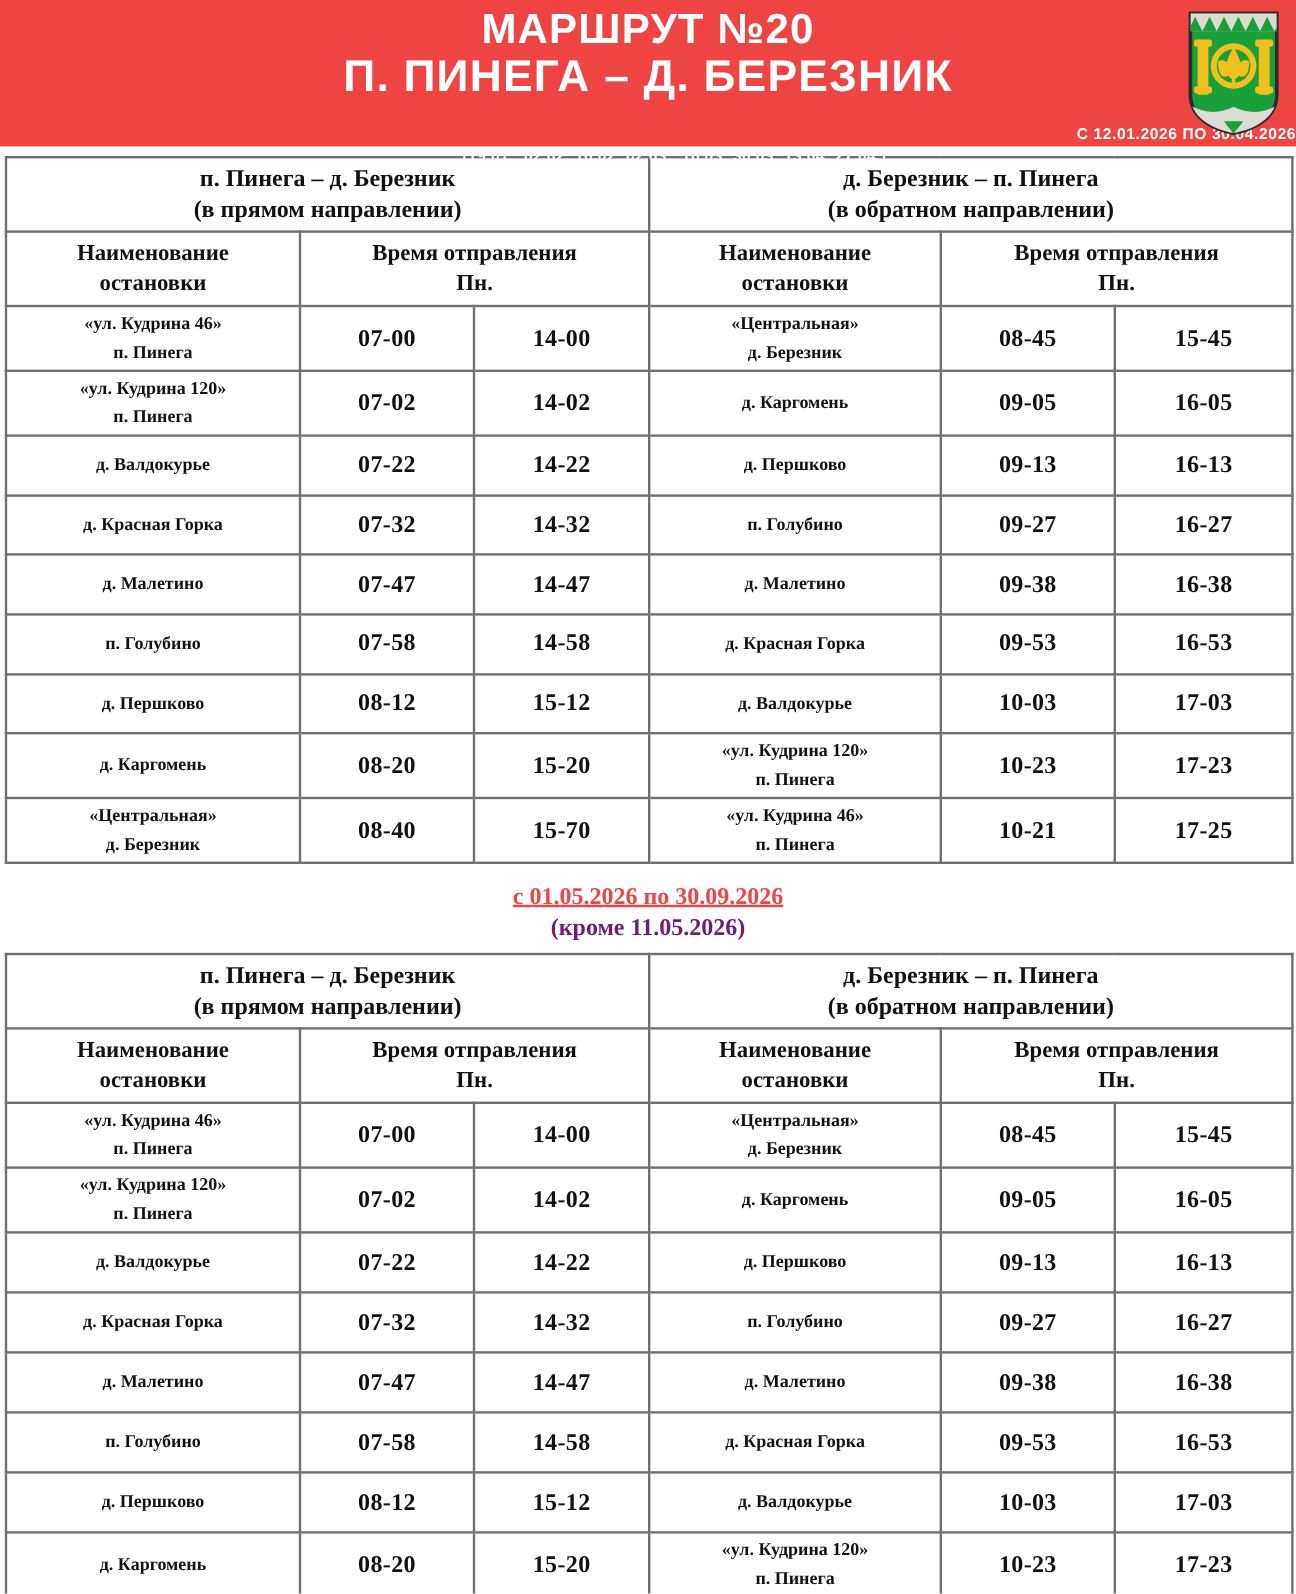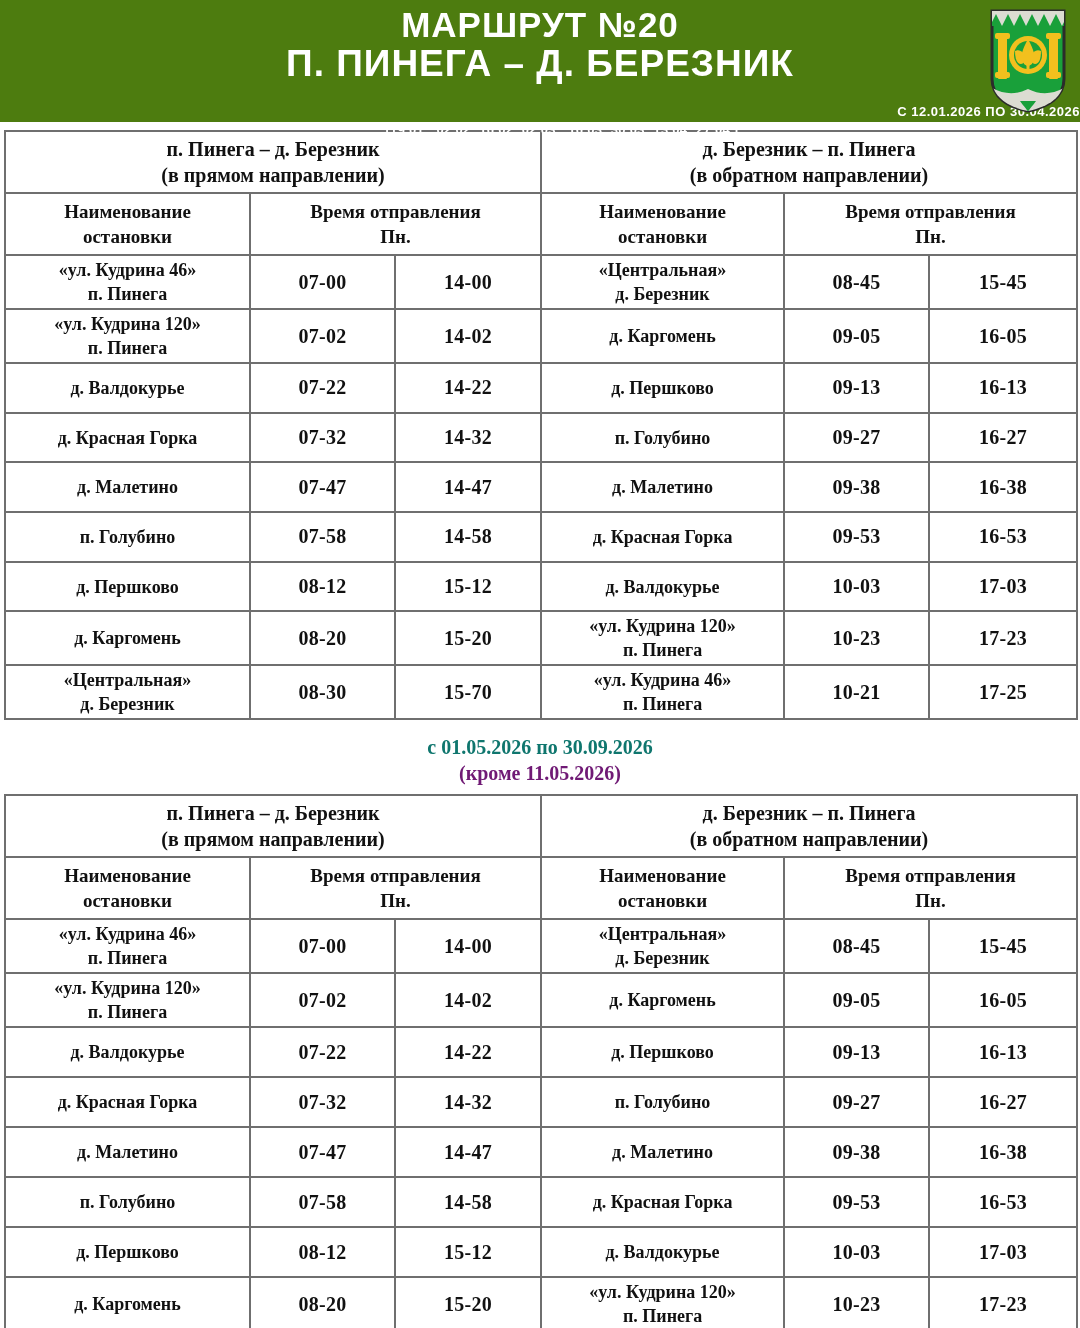--- a/index.html
+++ b/index.html
@@ -9,21 +9,21 @@
     background: #ffffff;
     font-family: "Liberation Serif", "DejaVu Serif", serif;
     overflow: hidden;
   }
 
   
   .banner {
     position: relative;
     width: 1080px;
     height: 122px;
-    background: #4d7c0f;
+    background: #ef4444;
     text-align: center;
     padding-top: 6px;
   }
   .banner-title {
     font-family: "Liberation Sans", "DejaVu Sans", sans-serif;
     color: #ffffff;
     font-weight: bold;
     font-size: 35px;
     line-height: 38px;
     letter-spacing: 1px;
@@ -75,21 +75,21 @@
     font-size: 20px;
     line-height: 26px;
     height: 62px;
   }
   .col-head {
     font-size: 19px;
     line-height: 25px;
     height: 62px;
   }
   .stop-cell {
-    font-size: 18px;
+    font-size: 15px;
     line-height: 24px;
   }
   .time-cell {
     font-size: 20px;
     letter-spacing: .3px;
   }
   .t1 tr.data-row { height: 49.7px; }
   .t2 tr.data-row { height: 50px; }
 
   
@@ -102,22 +102,23 @@
 
   
   .mid-caption {
     text-align: center;
     padding-top: 14px;
     padding-bottom: 8px;
   }
   .mid-caption .line-a {
     font-size: 20px;
     font-weight: bold;
+    text-decoration: underline;
     line-height: 26px;
-    color: #0f766e;
+    color: #ef4444;
   }
   .mid-caption .line-b {
     font-size: 20px;
     font-weight: bold;
     line-height: 26px;
     color: #701a75;
   }
   .spacer-top { height: 8px; }
 </style>
 </head>
@@ -263,21 +264,21 @@
       <tr class="data-row">
         <td class="stop-cell"><span>д. Каргомень</span></td>
         <td class="time-cell">08-20</td>
         <td class="time-cell">15-20</td>
         <td class="stop-cell"><span>«ул. Кудрина 120»</span><br><span>п. Пинега</span></td>
         <td class="time-cell">10-23</td>
         <td class="time-cell">17-23</td>
       </tr>
       <tr class="data-row">
         <td class="stop-cell"><span>«Центральная»</span><br><span>д. Березник</span></td>
-        <td class="time-cell">08-30</td>
+        <td class="time-cell">08-40</td>
         <td class="time-cell">15-70</td>
         <td class="stop-cell"><span>«ул. Кудрина 46»</span><br><span>п. Пинега</span></td>
         <td class="time-cell">10-21</td>
         <td class="time-cell">17-25</td>
       </tr>
     </tbody>
 </table>
 
 <div class="mid-caption">
   <div class="line-a">с 01.05.2026 по 30.09.2026</div>

